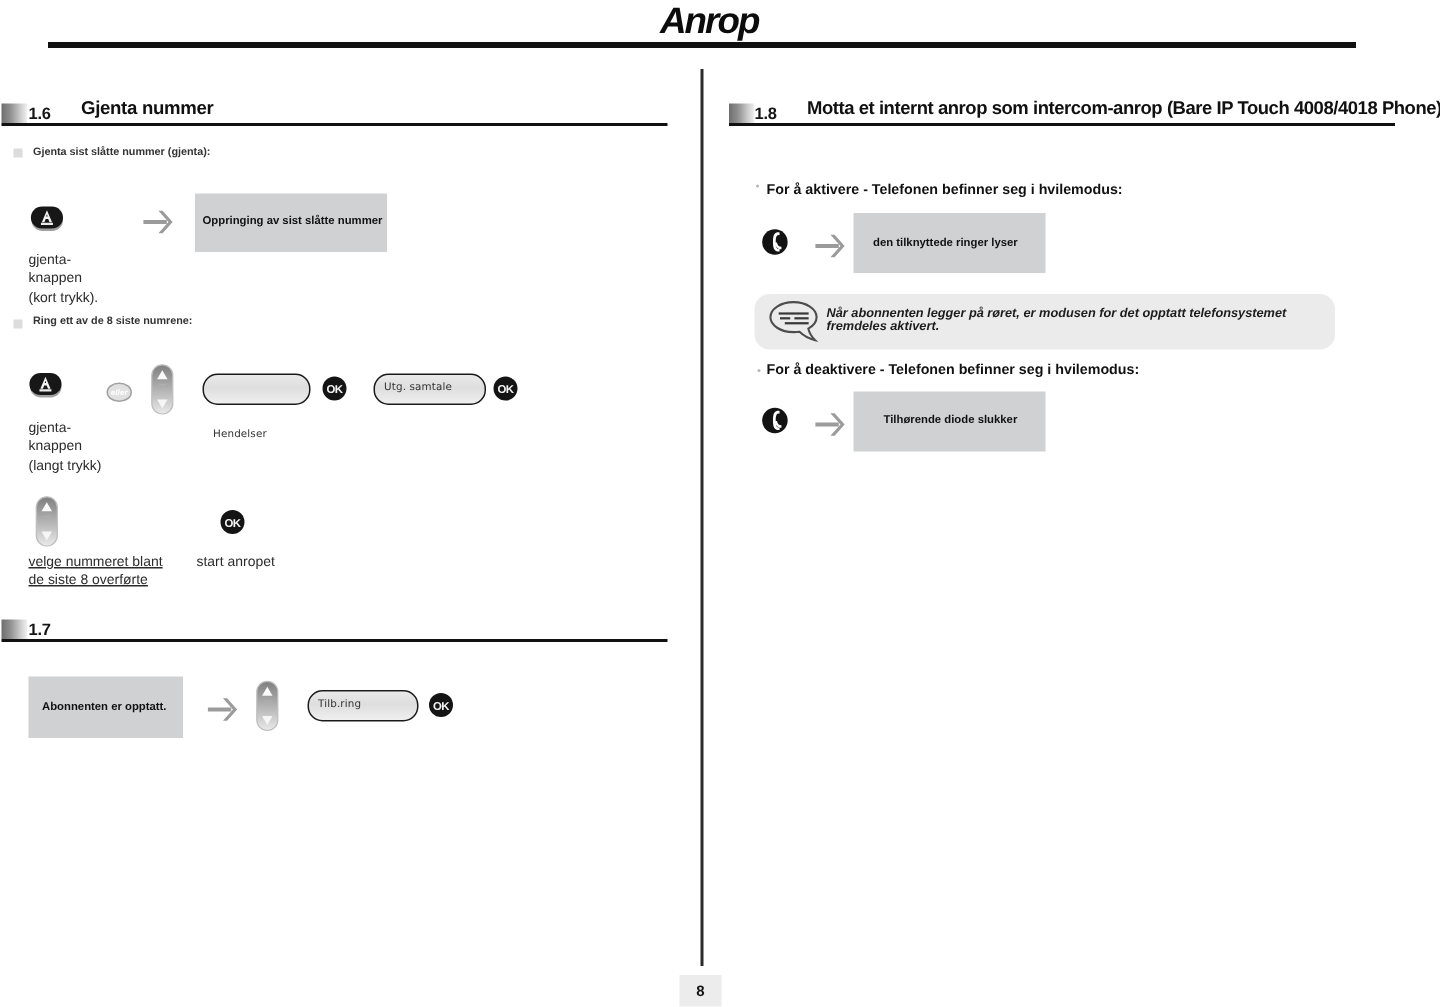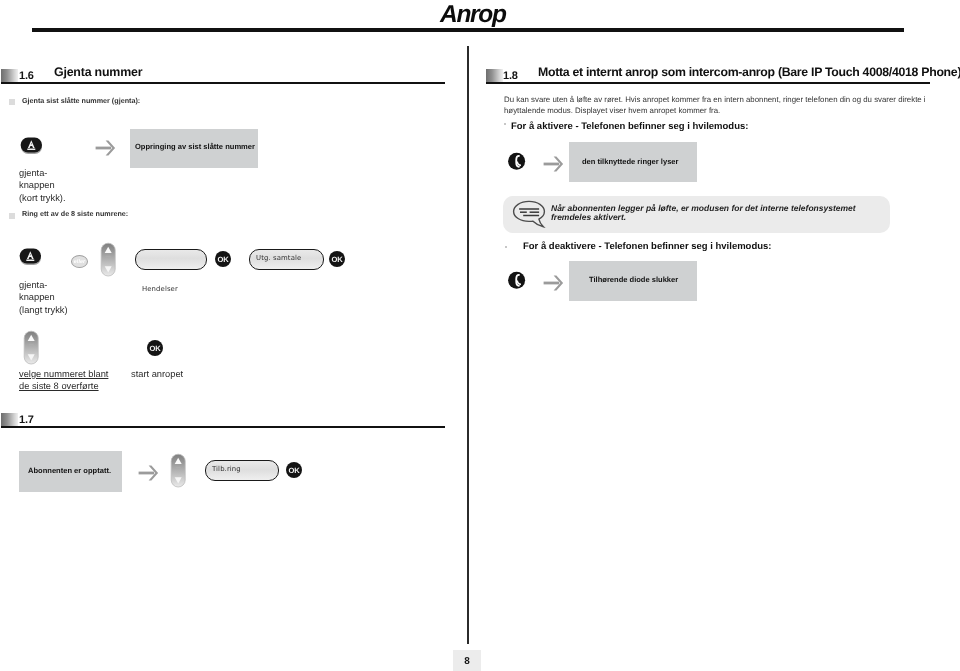--- a/index.html
+++ b/index.html
@@ -178,21 +178,20 @@
   </div>
   <div class="abs disp" style="left:205px;top:456px;width:72px;height:19px;border-radius:10px;"></div>
   <div class="abs disp-txt" style="left:212px;top:461px;">Tilb.ring</div>
   <div class="abs okkey" style="left:286px;top:458px;width:16px;height:16px;">OK</div>
 
   <div class="abs sec-grad" style="left:486px;top:65px;width:17px;height:13px;"></div>
   <div class="abs sec-num" style="left:503px;top:66px;">1.8</div>
   <div class="abs sec-title wide" style="left:538px;top:61px;">Motta et internt anrop som intercom-anrop (Bare IP Touch 4008/4018 Phone)</div>
   <div class="abs sec-rule" style="left:486px;top:78px;width:444px;height:1.6px;"></div>
 
-  <div class="abs para" style="left:504px;top:90px;width:428px;">Du kan svare uten å løfte av røret. Hvis anropet kommer fra en intern abonnent, ringer telefonen din og du svarer direkte i høyttalende modus. Displayet viser hvem anropet kommer fra.</div>
 
   <div class="abs sub-dot" style="left:504px;top:119px;width:2.4px;height:2.4px;"></div>
   <div class="abs subhead" style="left:511px;top:117px;">For å aktivere - Telefonen befinner seg i hvilemodus:</div>
 
   <div class="abs" style="left:505px;top:145px;width:24px;height:24px;">
     <svg width="24" height="24" viewBox="0 0 24 24">
       <circle cx="11.6" cy="12.3" r="8.5" fill="#131313"></circle>
       <path d="M14.7 6.0 c-1.35 -0.35 -2.6 0.05 -3.35 1.05 c-0.75 1.0 -1.05 2.75 -1.05 5.25
                c0 2.5 0.3 4.25 1.05 5.25 c0.75 1.0 2.0 1.4 3.35 1.05 l0 -1.75
                c-0.85 0.2 -1.5 -0.05 -1.9 -0.6 c-0.45 -0.65 -0.65 -1.95 -0.65 -3.95
@@ -216,24 +215,24 @@
     <svg width="36" height="30" viewBox="0 0 36 30">
       <path d="M17.0 1.4 C25.6 1.4 32.4 5.9 32.4 11.4 C32.4 14.5 30.2 17.3 26.9 19.1
                C27.4 21.5 28.9 24.3 31.4 26.8 C27.2 25.8 23.5 23.6 21.0 21.2
                C19.7 21.4 18.4 21.4 17.0 21.4 C8.4 21.4 1.6 17.0 1.6 11.4 C1.6 5.9 8.4 1.4 17.0 1.4 Z" fill="none" stroke="#4d4d4d" stroke-width="1.4"></path>
       <path d="M7.1 9.0 h20.0" stroke="#3a3a3a" stroke-width="1.5"></path>
       <path d="M8.0 12.2 h6.8" stroke="#3a3a3a" stroke-width="1.5"></path>
       <path d="M17.6 12.2 h9.5" stroke="#3a3a3a" stroke-width="1.5"></path>
       <path d="M11.2 15.5 h15.9" stroke="#3a3a3a" stroke-width="1.5"></path>
     </svg>
   </div>
-  <div class="abs note-txt" style="left:551px;top:200px;width:318px;">Når abonnenten legger på løfte, er modusen for det interne telefonsystemet fremdeles aktivert.</div>
+  <div class="abs note-txt" style="left:551px;top:200px;width:318px;">Når abonnenten legger på røret, er modusen for det opptatt telefonsystemet fremdeles aktivert.</div>
 
   <div class="abs sub-dot" style="left:505px;top:242px;width:2.4px;height:2.4px;"></div>
-  <div class="abs subhead" style="left:511px;top:237px;margin-left:12px;">For å deaktivere - Telefonen befinner seg i hvilemodus:</div>
+  <div class="abs subhead" style="left:511px;top:237px;">For å deaktivere - Telefonen befinner seg i hvilemodus:</div>
 
   <div class="abs" style="left:505px;top:264px;width:24px;height:24px;">
     <svg width="24" height="24" viewBox="0 0 24 24">
       <circle cx="11.6" cy="12.3" r="8.5" fill="#131313"></circle>
       <path d="M14.7 6.0 c-1.35 -0.35 -2.6 0.05 -3.35 1.05 c-0.75 1.0 -1.05 2.75 -1.05 5.25
                c0 2.5 0.3 4.25 1.05 5.25 c0.75 1.0 2.0 1.4 3.35 1.05 l0 -1.75
                c-0.85 0.2 -1.5 -0.05 -1.9 -0.6 c-0.45 -0.65 -0.65 -1.95 -0.65 -3.95
                c0 -2.0 0.2 -3.3 0.65 -3.95 c0.4 -0.55 1.05 -0.8 1.9 -0.6 Z" fill="#fcfcfc"></path>
       <path d="M13.6 12.0 c0 -1.0 0.8 -1.8 1.85 -1.8 c1.05 0 1.85 0.8 1.85 1.8
                c0 1.0 -0.8 1.8 -1.85 1.8 c-1.05 0 -1.85 -0.8 -1.85 -1.8 Z" fill="#131313"></path>

